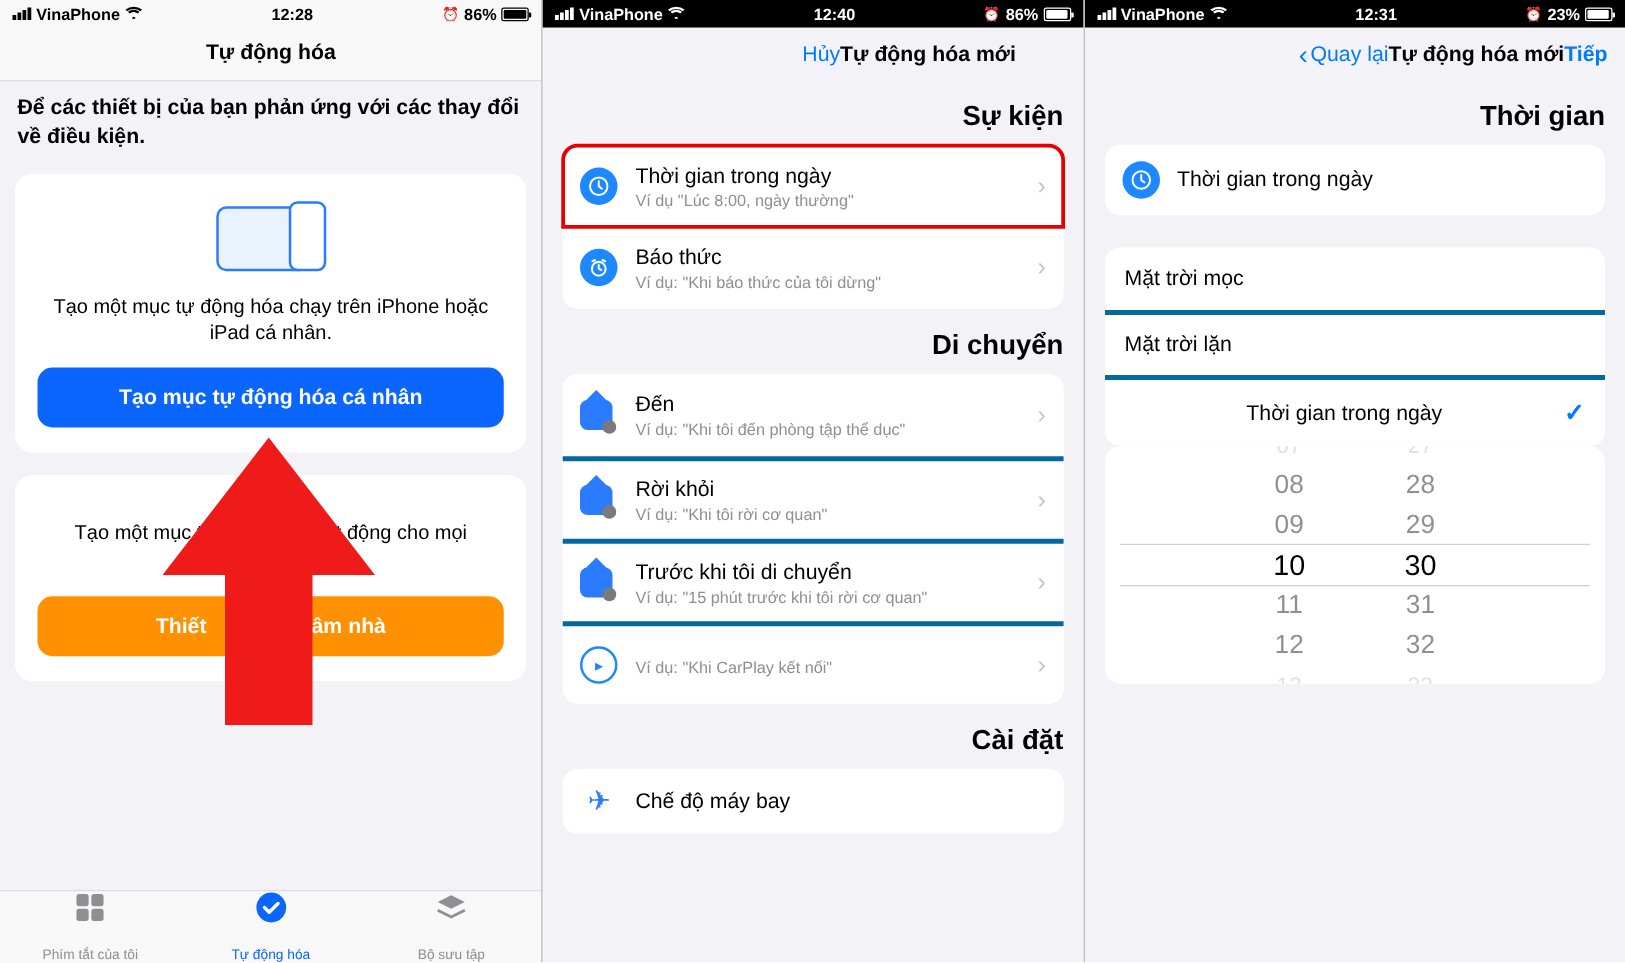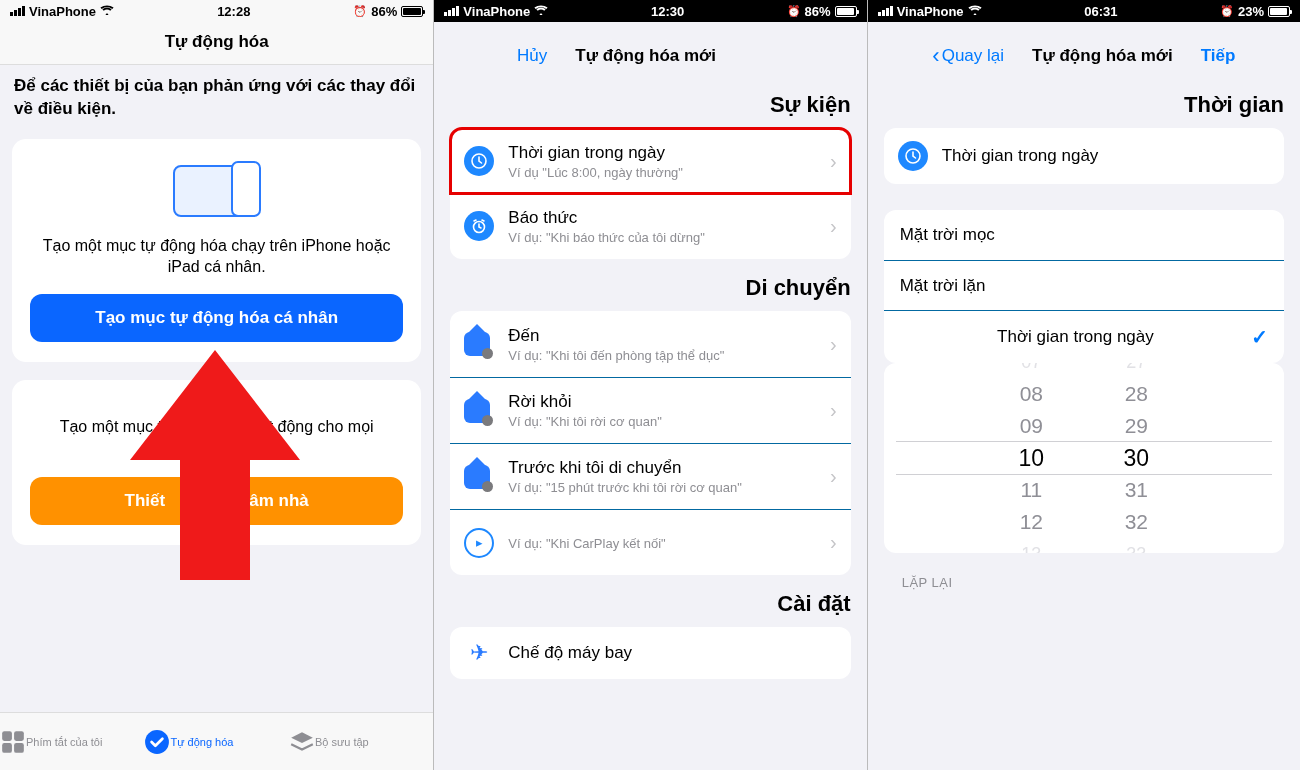--- a/index.html
+++ b/index.html
@@ -80,41 +80,41 @@
   .card2-text { font-size:16px; color:#000; line-height:1.35; margin:32px 0 18px; }
   
   .arrow {
     position:absolute; left:130px; top:350px; width:170px; height:230px; pointer-events:none;
   }
   
   .tabbar {
     height:58px; background:#f8f8f8; border-top:1px solid #ddd;
     display:flex;
   }
-  .tab { flex:1; display:flex; align-items:center; justify-content:flex-start; gap:0; color:#8e8e93; font-size:11px;}
+  .tab { flex:1; display:flex; flex-direction:column; align-items:center; justify-content:space-between; gap:0; color:#8e8e93; font-size:11px;}
   .tab.active { color:#0a66ff; }
   .tab svg { width:26px; height:26px; }
   
   .nav {
-    display:flex; align-items:center; justify-content:center;
-    padding: 24px 14px 10px; font-size:17px;gap:28px;
+    display:flex; align-items:center; justify-content:flex-end;
+    padding: 12px 14px 10px; font-size:17px;
   }
   .nav-btn { color:#007aff; font-size:17px; display:flex; align-items:center; gap:2px; cursor:pointer;}
   .nav-btn.bold { font-weight:600; }
   .nav-title { font-weight:600; color:#000; }
   .chev-left { font-size:22px; line-height:0; }
   
   .content { flex:1; overflow:hidden; padding: 0 16px; }
   .section-h { font-size:22px; font-weight:700; color:#000; margin:16px 0 10px 4px;text-align:right; }
   .list { background:#fff; border-radius:12px; overflow:hidden; }
   .row {
     display:flex; align-items:center; padding:11px 14px; min-height:66px;
     position:relative; cursor:pointer;
   }
-  .row + .row { border-top:1px solid #0369a1; }
+  .row + .row { border-top:4px solid #0369a1; }
   .row-ico {
     width:30px; height:30px; border-radius:50%; display:flex; align-items:center; justify-content:center;
     flex-shrink:0; margin-right:14px; font-size:16px; color:#fff;
   }
   .ico-blue { background:#1e88ff; }
   .ico-sq { border-radius:6px; background:#2a7bff; width:26px; height:24px; position:relative; }
   .ico-sq .roof { position:absolute; top:-8px; left:4px; width:0; height:0; border-left:9px solid transparent; border-right:9px solid transparent; border-bottom:9px solid #2a7bff;}
   .ico-sq .dot { position:absolute; right:-3px; bottom:-3px; width:11px; height:11px; border-radius:50%; background:#7a7a7d;}
   .ico-ring { width:30px; height:30px; border:2px solid #1e88ff; border-radius:50%; display:flex; align-items:center; justify-content:center; color:#1e88ff; flex-shrink:0; margin-right:14px;}
   .ico-ring::before { content:"▸"; font-size:13px; }
@@ -241,21 +241,21 @@
           <span></span>
           <span></span>
         </span>
       <span>VinaPhone</span>
       <span class="wifi-ico">
         <svg width="14" height="11" viewBox="0 0 14 11">
             <path fill="currentColor" d="M7 9.4a1.3 1.3 0 100 2.6 1.3 1.3 0 000-2.6zm-3.3-2.6a5.5 5.5 0 016.6 0l1.3-1.5a7.5 7.5 0 00-9.2 0zM.4 3.6a11 11 0 0113.2 0L12.3 5a9 9 0 00-10.6 0z"></path>
           </svg>
       </span>
     </div>
-    <div class="sb-center">12:30</div>
+    <div class="sb-center">12:40</div>
     <div class="sb-right">
       <span class="alarm-ico">⏰</span>
       <span>86%</span>
       <span class="batt">
           <span class="batt-body">
             <span class="batt-fill" style="width:86%"></span>
           </span>
         </span>
     </div>
   </div>
@@ -370,21 +370,21 @@
           <span></span>
           <span></span>
         </span>
       <span>VinaPhone</span>
       <span class="wifi-ico">
         <svg width="14" height="11" viewBox="0 0 14 11">
             <path fill="currentColor" d="M7 9.4a1.3 1.3 0 100 2.6 1.3 1.3 0 000-2.6zm-3.3-2.6a5.5 5.5 0 016.6 0l1.3-1.5a7.5 7.5 0 00-9.2 0zM.4 3.6a11 11 0 0113.2 0L12.3 5a9 9 0 00-10.6 0z"></path>
           </svg>
       </span>
     </div>
-    <div class="sb-center">06:31</div>
+    <div class="sb-center">12:31</div>
     <div class="sb-right">
       <span class="alarm-ico">⏰</span>
       <span>23%</span>
       <span class="batt">
           <span class="batt-body">
             <span class="batt-fill" style="width:85%"></span>
           </span>
         </span>
     </div>
   </div>
@@ -440,15 +440,14 @@
         <div class="picker-row far">27</div>
         <div class="picker-row near">28</div>
         <div class="picker-row near">29</div>
         <div class="picker-row sel">30</div>
         <div class="picker-row near">31</div>
         <div class="picker-row near">32</div>
         <div class="picker-row far">33</div>
       </div>
     </div>
 
-    <div class="footer-h">LẶP LẠI</div>
   </div>
 </div>
 
 </body></html>

